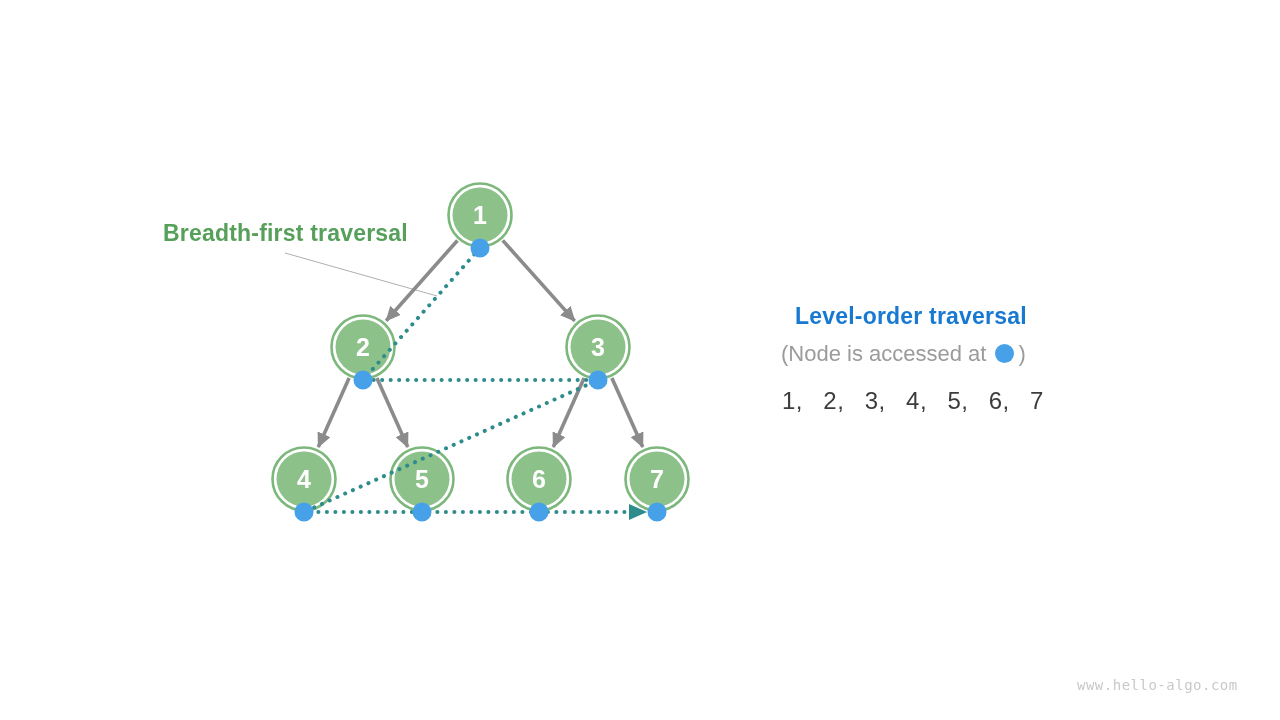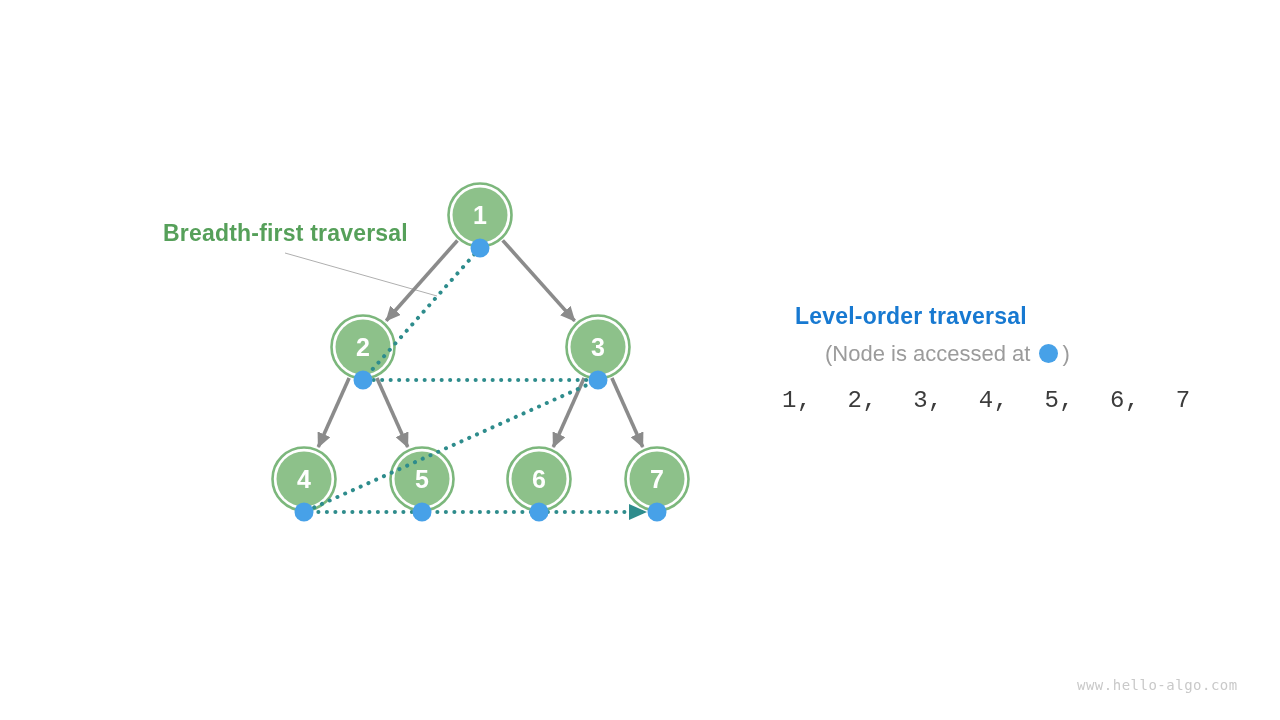--- a/index.html
+++ b/index.html
@@ -123,21 +123,21 @@
       <text x="304" y="488" fill="#FFFFFF" font-size="25" font-weight="bold" text-anchor="middle" font-family="&quot;Liberation Sans&quot;, sans-serif">4</text>
       <text x="422" y="488" fill="#FFFFFF" font-size="25" font-weight="bold" text-anchor="middle" font-family="&quot;Liberation Sans&quot;, sans-serif">5</text>
       <text x="539" y="488" fill="#FFFFFF" font-size="25" font-weight="bold" text-anchor="middle" font-family="&quot;Liberation Sans&quot;, sans-serif">6</text>
       <text x="657" y="488" fill="#FFFFFF" font-size="25" font-weight="bold" text-anchor="middle" font-family="&quot;Liberation Sans&quot;, sans-serif">7</text>
     </svg>
 
   <div class="bf-label" style="color: rgb(86, 160, 90);">Breadth-first traversal</div>
 
   <div class="lo-heading" style="color: rgb(23, 121, 209);">Level-order traversal</div>
 
-  <div class="note" style="color: rgb(155, 155, 155); margin-left: 44px;">
+  <div class="note" style="color: rgb(155, 155, 155);">
     <span>(Node is accessed at</span><span class="dot" style="background: rgb(71, 161, 232);"></span><span>)</span>
   </div>
 
-  <div class="seq" style="color: rgb(60, 60, 60); font-family: Liberation Mono, monospace;">1,  2,  3,  4,  5,  6,  7</div>
+  <div class="seq" style="color: rgb(60, 60, 60);">1,  2,  3,  4,  5,  6,  7</div>
 
   <div class="watermark" style="color: rgb(201, 201, 201); text-align: center;">www.hello-algo.com</div>
 
 </div>
 
 </body></html>

